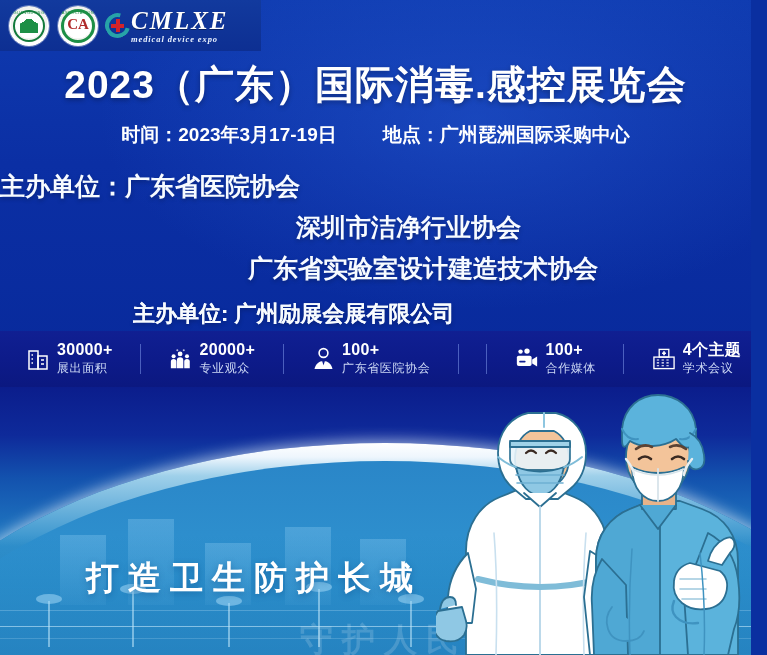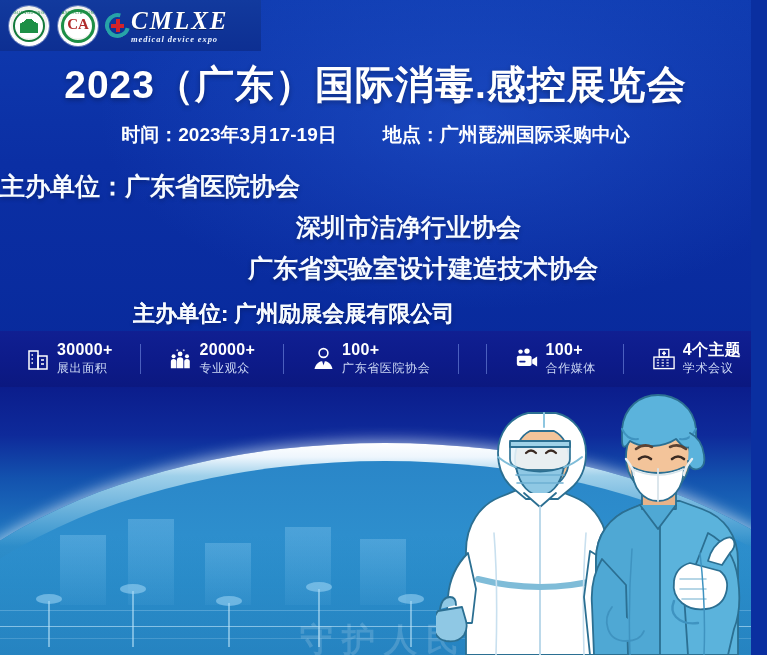--- a/index.html
+++ b/index.html
@@ -350,20 +350,21 @@
     <div class="lamp" style="left:132px;height:56px;"></div>
     <div class="lamp" style="left:228px;height:44px;"></div>
     <div class="lamp" style="left:318px;height:58px;"></div>
     <div class="lamp" style="left:410px;height:46px;"></div>
     <div class="lamp" style="left:512px;height:54px;"></div>
     <div class="lamp" style="left:618px;height:44px;"></div>
     <div class="lamp" style="left:712px;height:52px;"></div>
   </div>
 
   <div class="sub-slogan">守护人民生命健康</div>
+  <div class="slogan">打造卫生防护长城</div>
 
   <div class="workers">
     <svg width="340" height="272" viewBox="0 0 340 272">
       <defs>
         <clipPath id="clipBox">
             <rect x="0" y="0" width="340" height="272"></rect>
           </clipPath>
       </defs>
       <g clip-path="url(#clipBox)" stroke="#2b6f92" stroke-width="1.8" stroke-linejoin="round" stroke-linecap="round">
 

